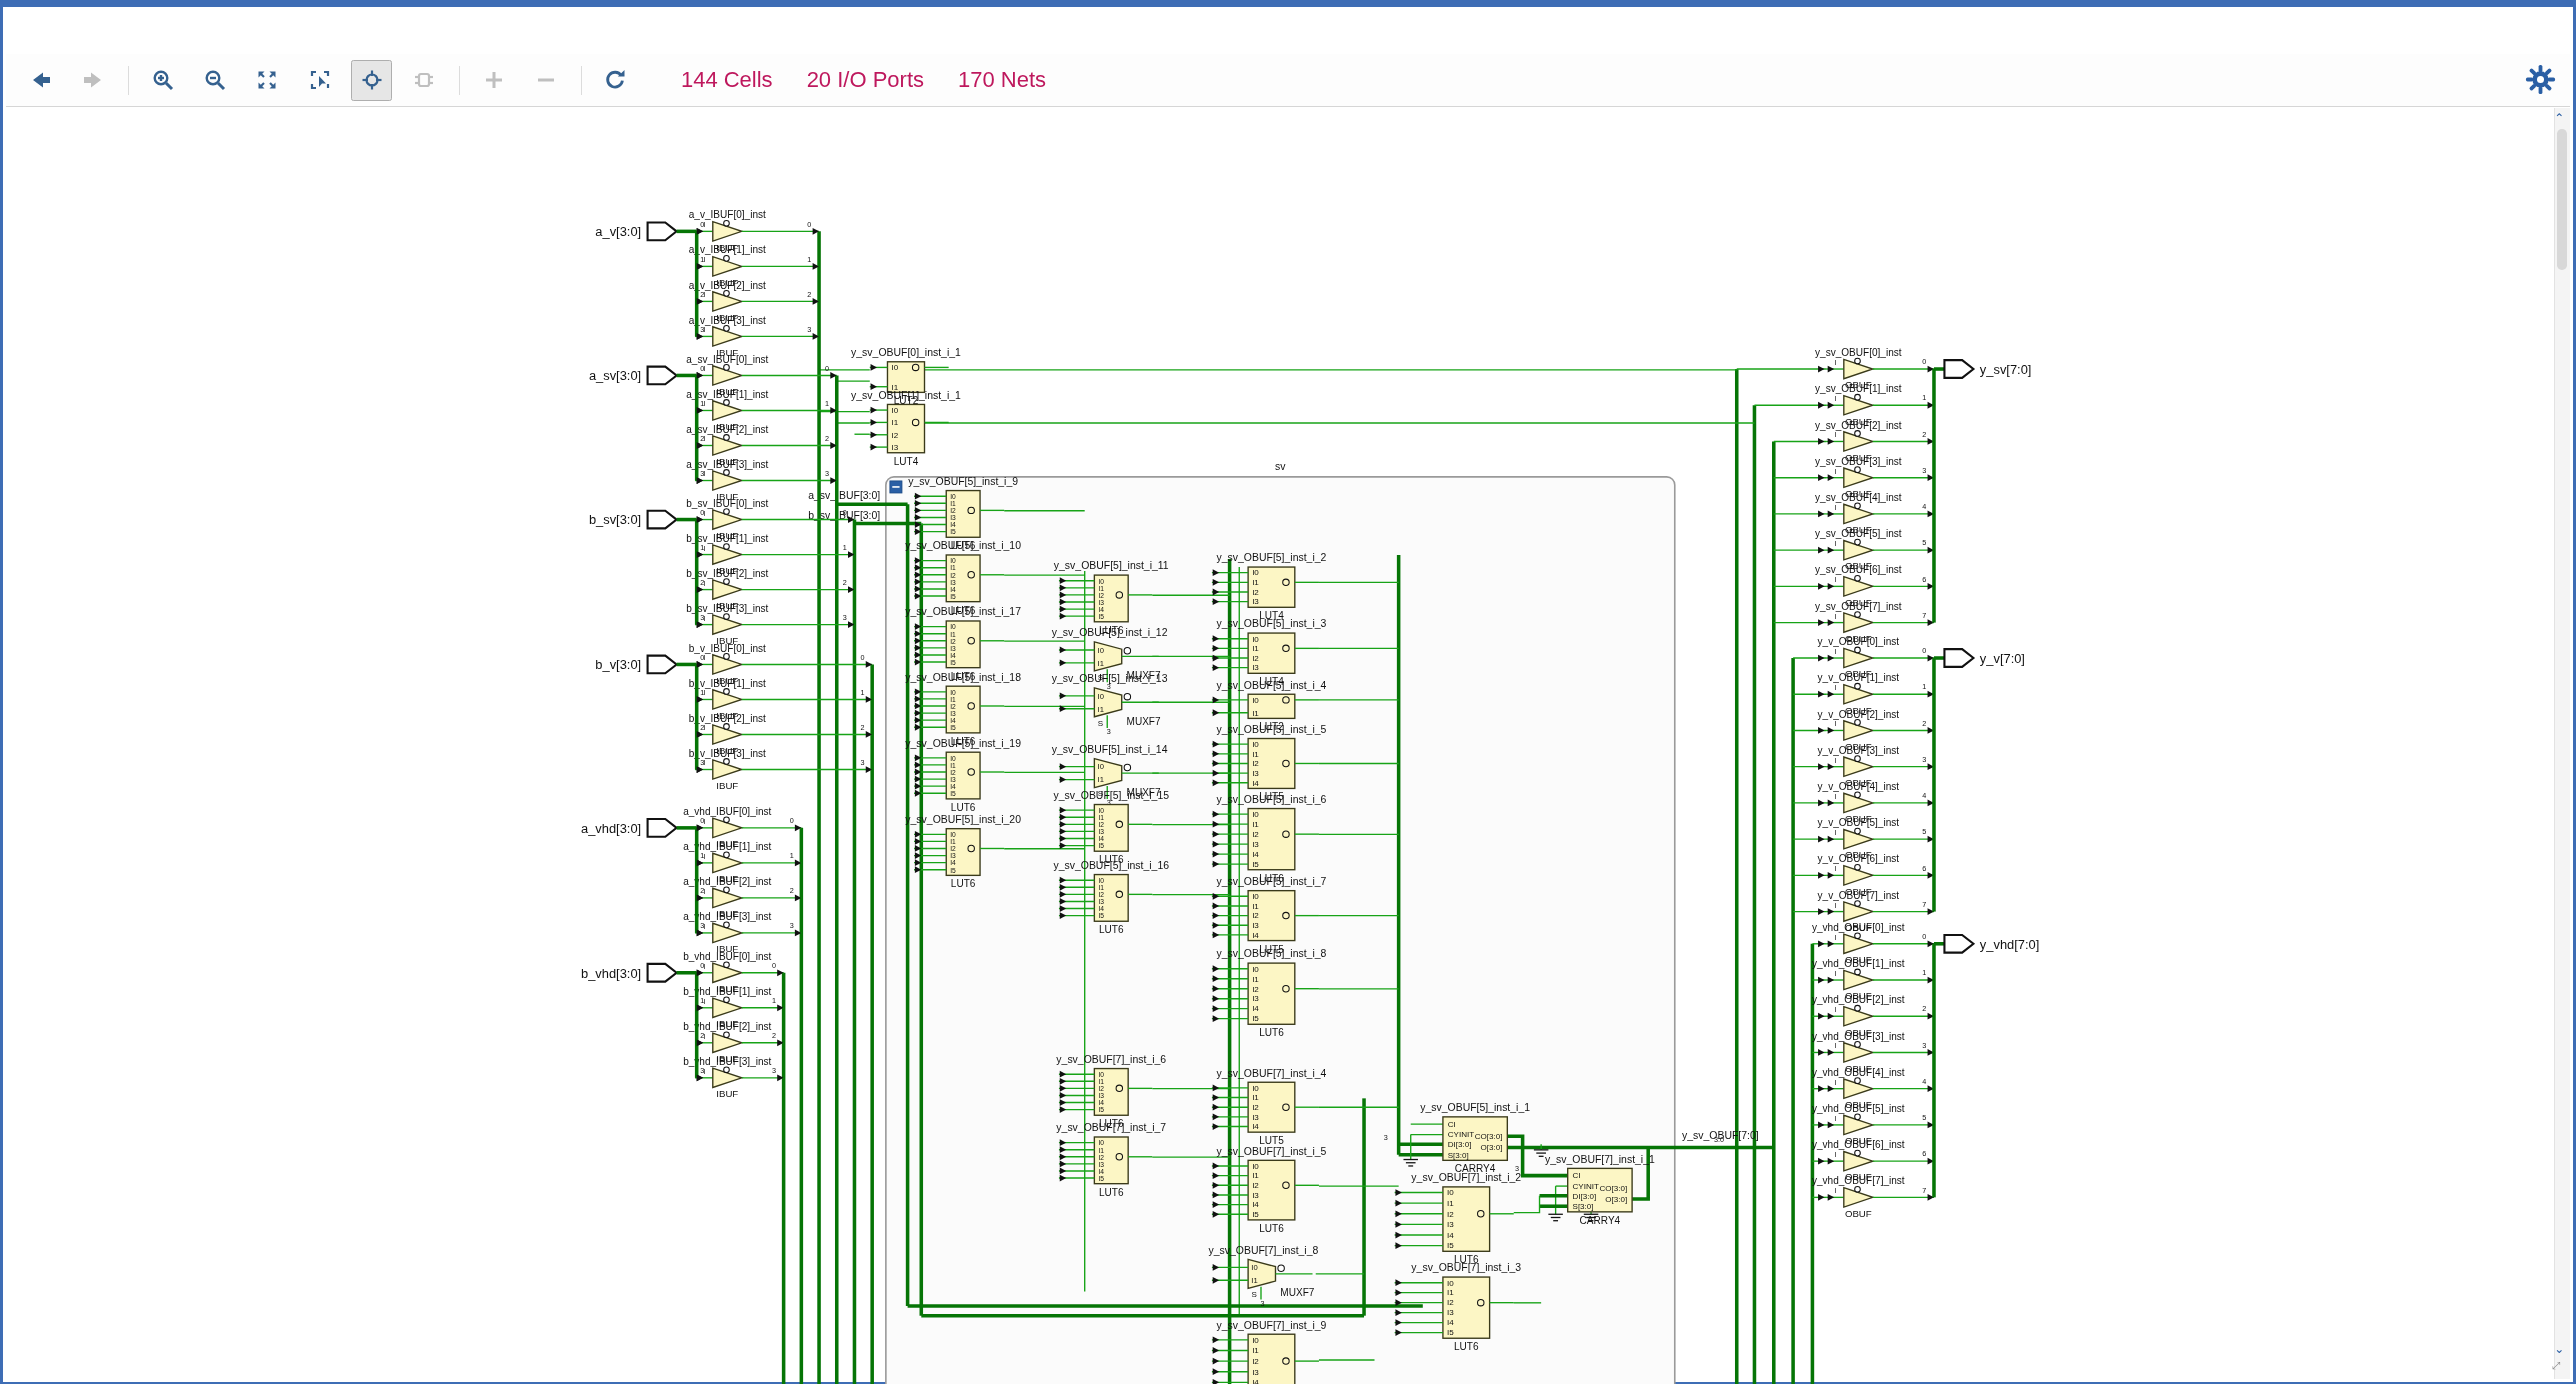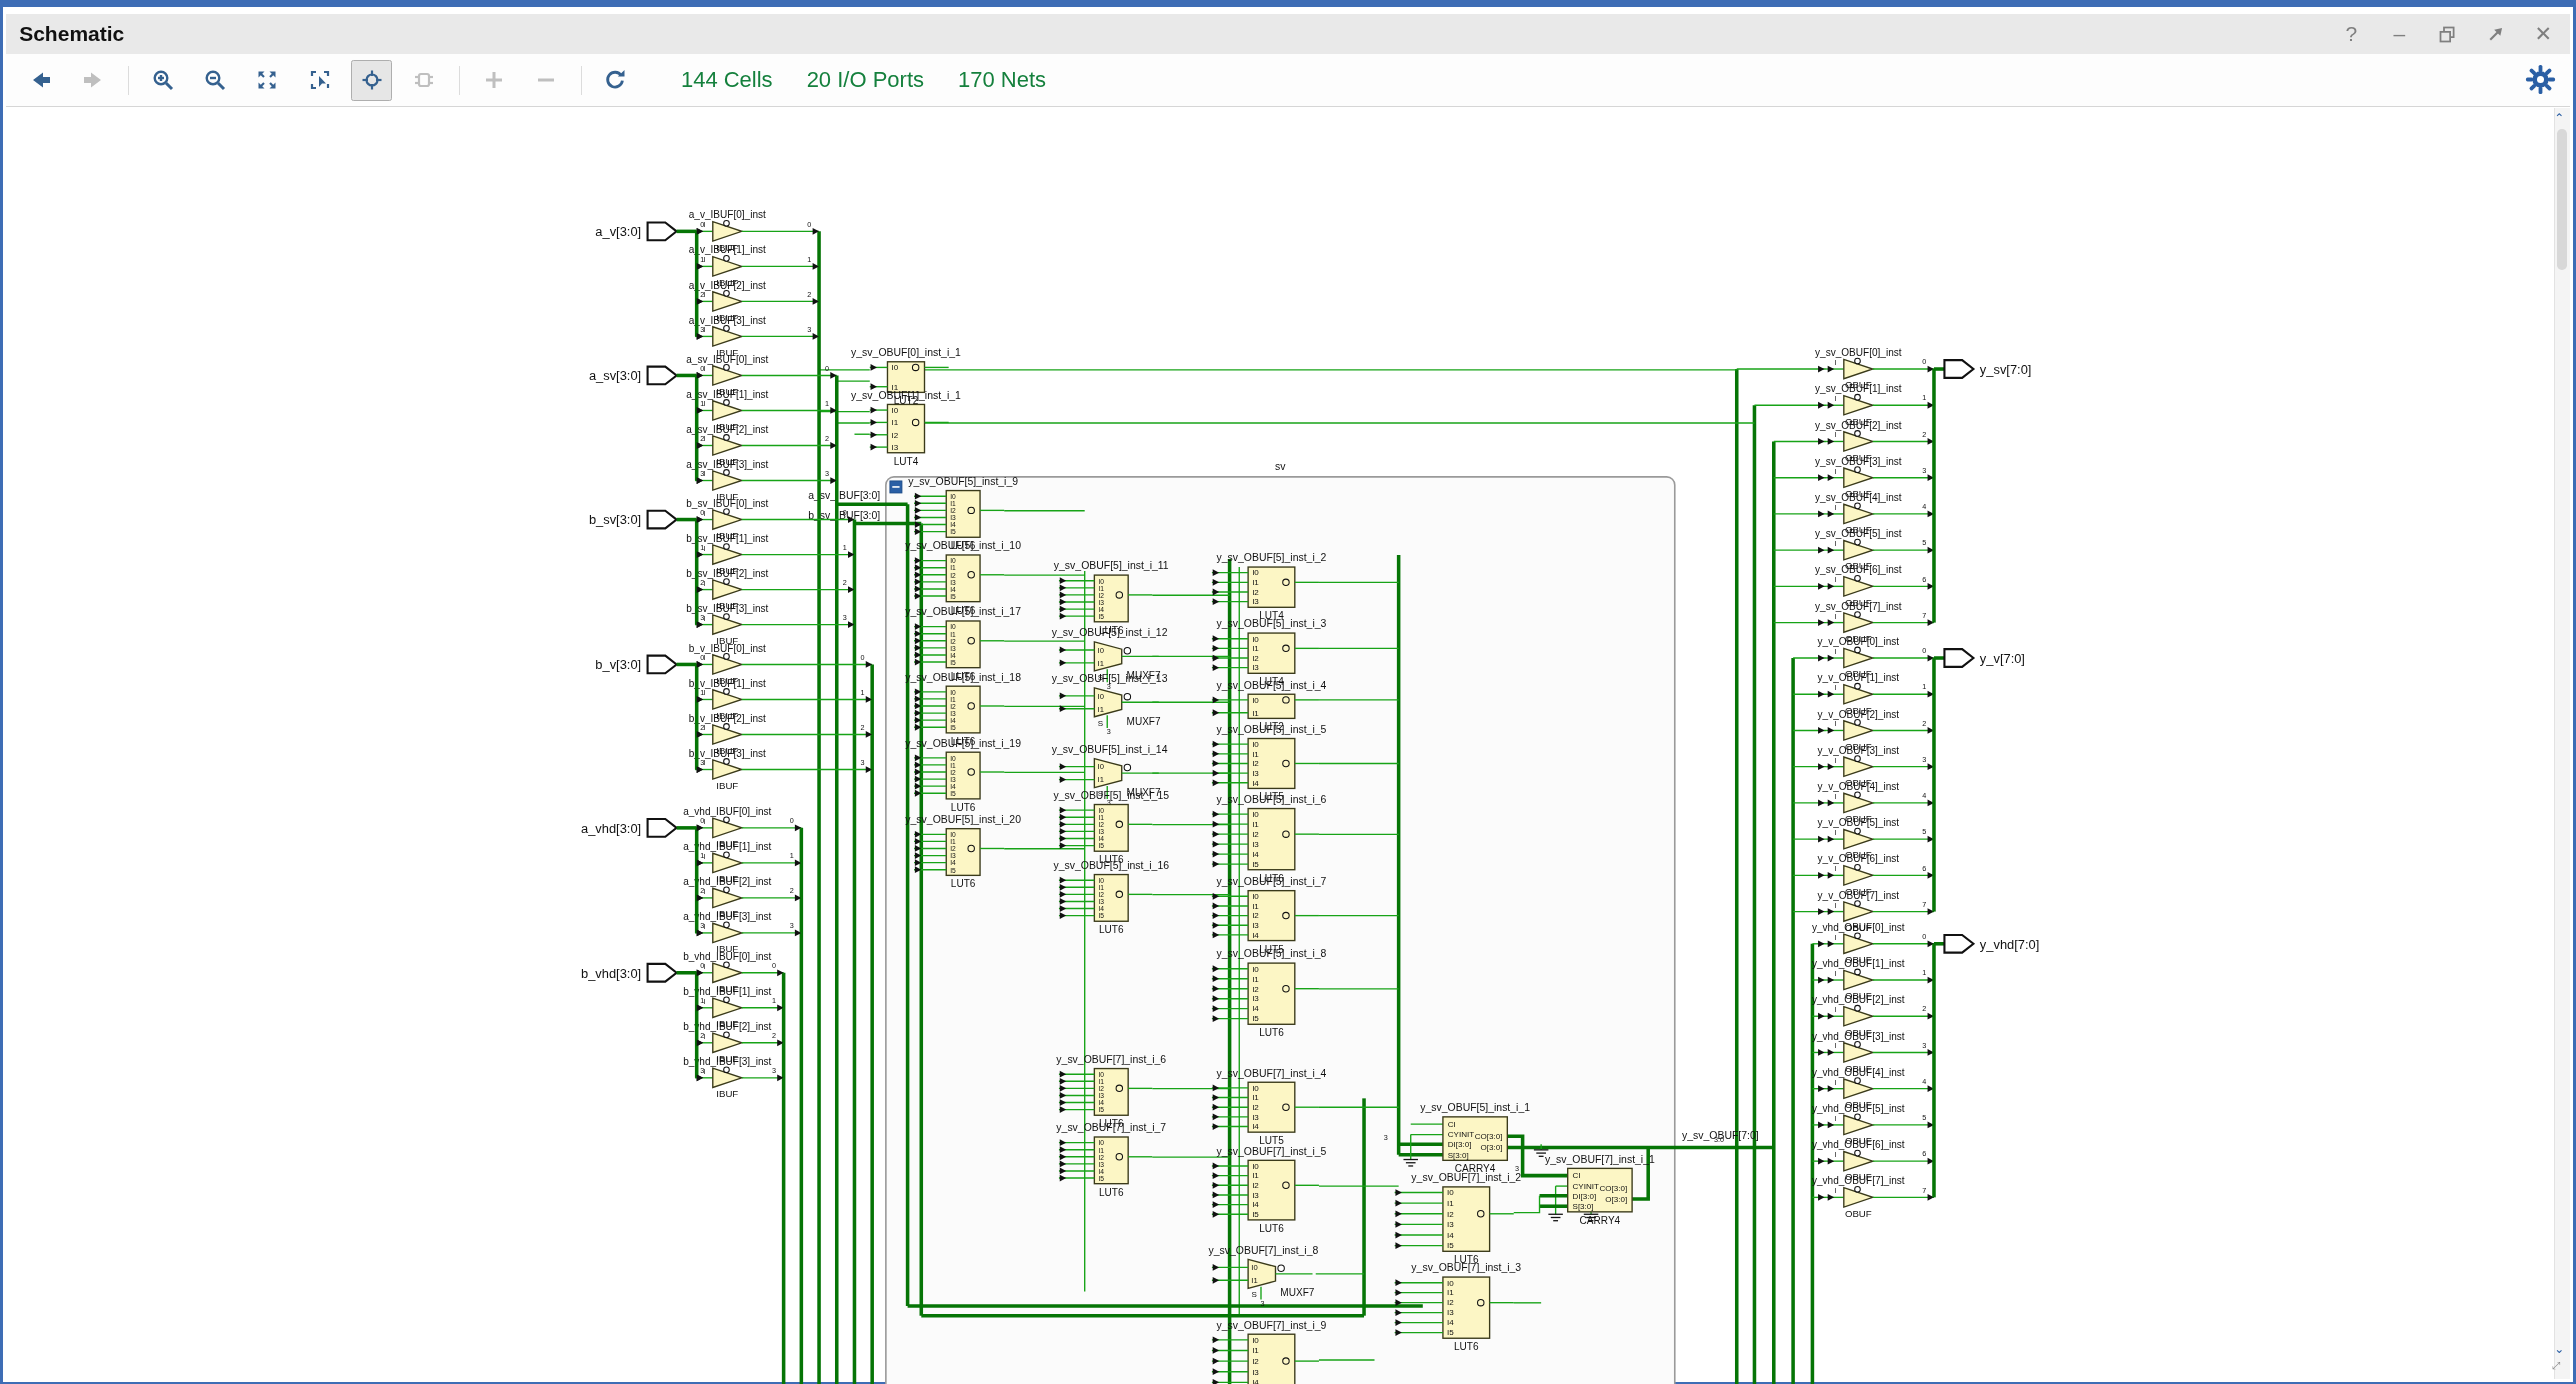--- a/index.html
+++ b/index.html
@@ -11,58 +11,38 @@
   #titlebar .title{font-size:21px;font-weight:bold;color:#111;margin-left:13px;}
   #wincontrols{position:absolute;right:14.5px;top:0;height:40px;display:flex;align-items:center;gap:24px;color:#7f7f7f;}
   .wc{width:24px;height:24px;display:flex;align-items:center;justify-content:center;font-size:21px;color:#7f7f7f;cursor:default;}
   #toolbar{position:absolute;left:3.2px;right:3.2px;top:47px;height:53px;background:#fdfdfd;
            border-bottom:0.8px solid #d6d6d6;display:flex;align-items:center;padding-left:14.5px;box-sizing:border-box;}
   .tbtn{width:39px;height:39px;display:flex;align-items:center;justify-content:center;margin-right:11.3px;
         border:0.8px solid transparent;border-radius:2.4px;color:#35618f;}
   .tbtn.disabled{color:#bfbfbf;}
   .tbtn.selected{background:#e6e6e6;border-color:#aeaeae;}
   .tsep{width:0.8px;height:29px;background:#dcdcdc;margin:0 13px 0 3.2px;}
-  .tlink{color:#15803d;font-size:22px;margin-left:34px;cursor:pointer;white-space:nowrap;}
+  .tlink{color:#be185d;font-size:22px;margin-left:34px;cursor:pointer;white-space:nowrap;}
   #gear{position:absolute;right:13px;top:55px;width:37px;height:37px;}
   #canvas{position:absolute;left:3.2px;right:3.2px;top:101px;bottom:3.2px;background:#ffffff;}
   #schem{position:absolute;left:0;top:0;}
   svg text{font-family:"Liberation Sans",sans-serif;fill:#111;}
   .w{stroke:#17a317;stroke-width:1.7;fill:none;}
   .b{stroke:#067506;stroke-width:4.4;fill:none;}
   .blk{fill:#FCF6C5;stroke:#3a3a1a;stroke-width:1.7;}
   .ar{fill:#111;}
   #vscroll{position:absolute;top:101px;right:3.2px;width:14.5px;bottom:3.2px;background:#f4f4f4;border-left:0.8px solid #e2e2e2;}
   #vthumb{position:absolute;top:21px;left:1.6px;width:10.5px;height:141px;background:#d8d8d8;border-radius:4.8px;}
   .chev{position:absolute;right:4.8px;width:11.3px;height:11.3px;color:#2a5fa5;font-size:12px;line-height:11.3px;text-align:center;}
   #corner{position:absolute;right:4.8px;bottom:6.4px;width:13px;height:13px;color:#8a8a8a;font-size:10.5px;}
 </style>
 </head>
 <body>
 
 <div id="frame">
-  <div id="titlebar">
-    <span class="title">Schematic</span>
-    <div id="wincontrols">
-        <div class="wc">?</div>
-        <div class="wc">–</div>
-        <div class="wc">
-          <svg width="21" height="21" viewBox="0 0 24 24" fill="none" stroke="currentColor" stroke-width="2">
-            <rect x="8" y="4" width="11" height="11"></rect>
-            <rect x="4" y="9" width="11" height="11" fill="#e9e9e9"></rect>
-          </svg>
-        </div>
-        <div class="wc">
-          <svg width="21" height="21" viewBox="0 0 24 24" fill="none" stroke="currentColor" stroke-width="2.4">
-            <line x1="6" y1="18" x2="16" y2="8"></line>
-            <polygon points="19.5,4.5 10.5,6.5 17.5,13.5" fill="currentColor" stroke="none"></polygon>
-          </svg>
-        </div>
-        <div class="wc">✕</div>
-      </div>
-  </div>
   <div id="toolbar">
       <div class="tbtn">
         <svg width="24" height="24" viewBox="0 0 24 24">
           <polygon points="14,4.5 14,9 21,9 21,15 14,15 14,19.5 4,12" fill="currentColor"></polygon>
         </svg>
       </div>
       <div class="tbtn disabled">
         <svg width="24" height="24" viewBox="0 0 24 24">
           <polygon points="10,4.5 10,9 3,9 3,15 10,15 10,19.5 20,12" fill="currentColor"></polygon>
         </svg>

